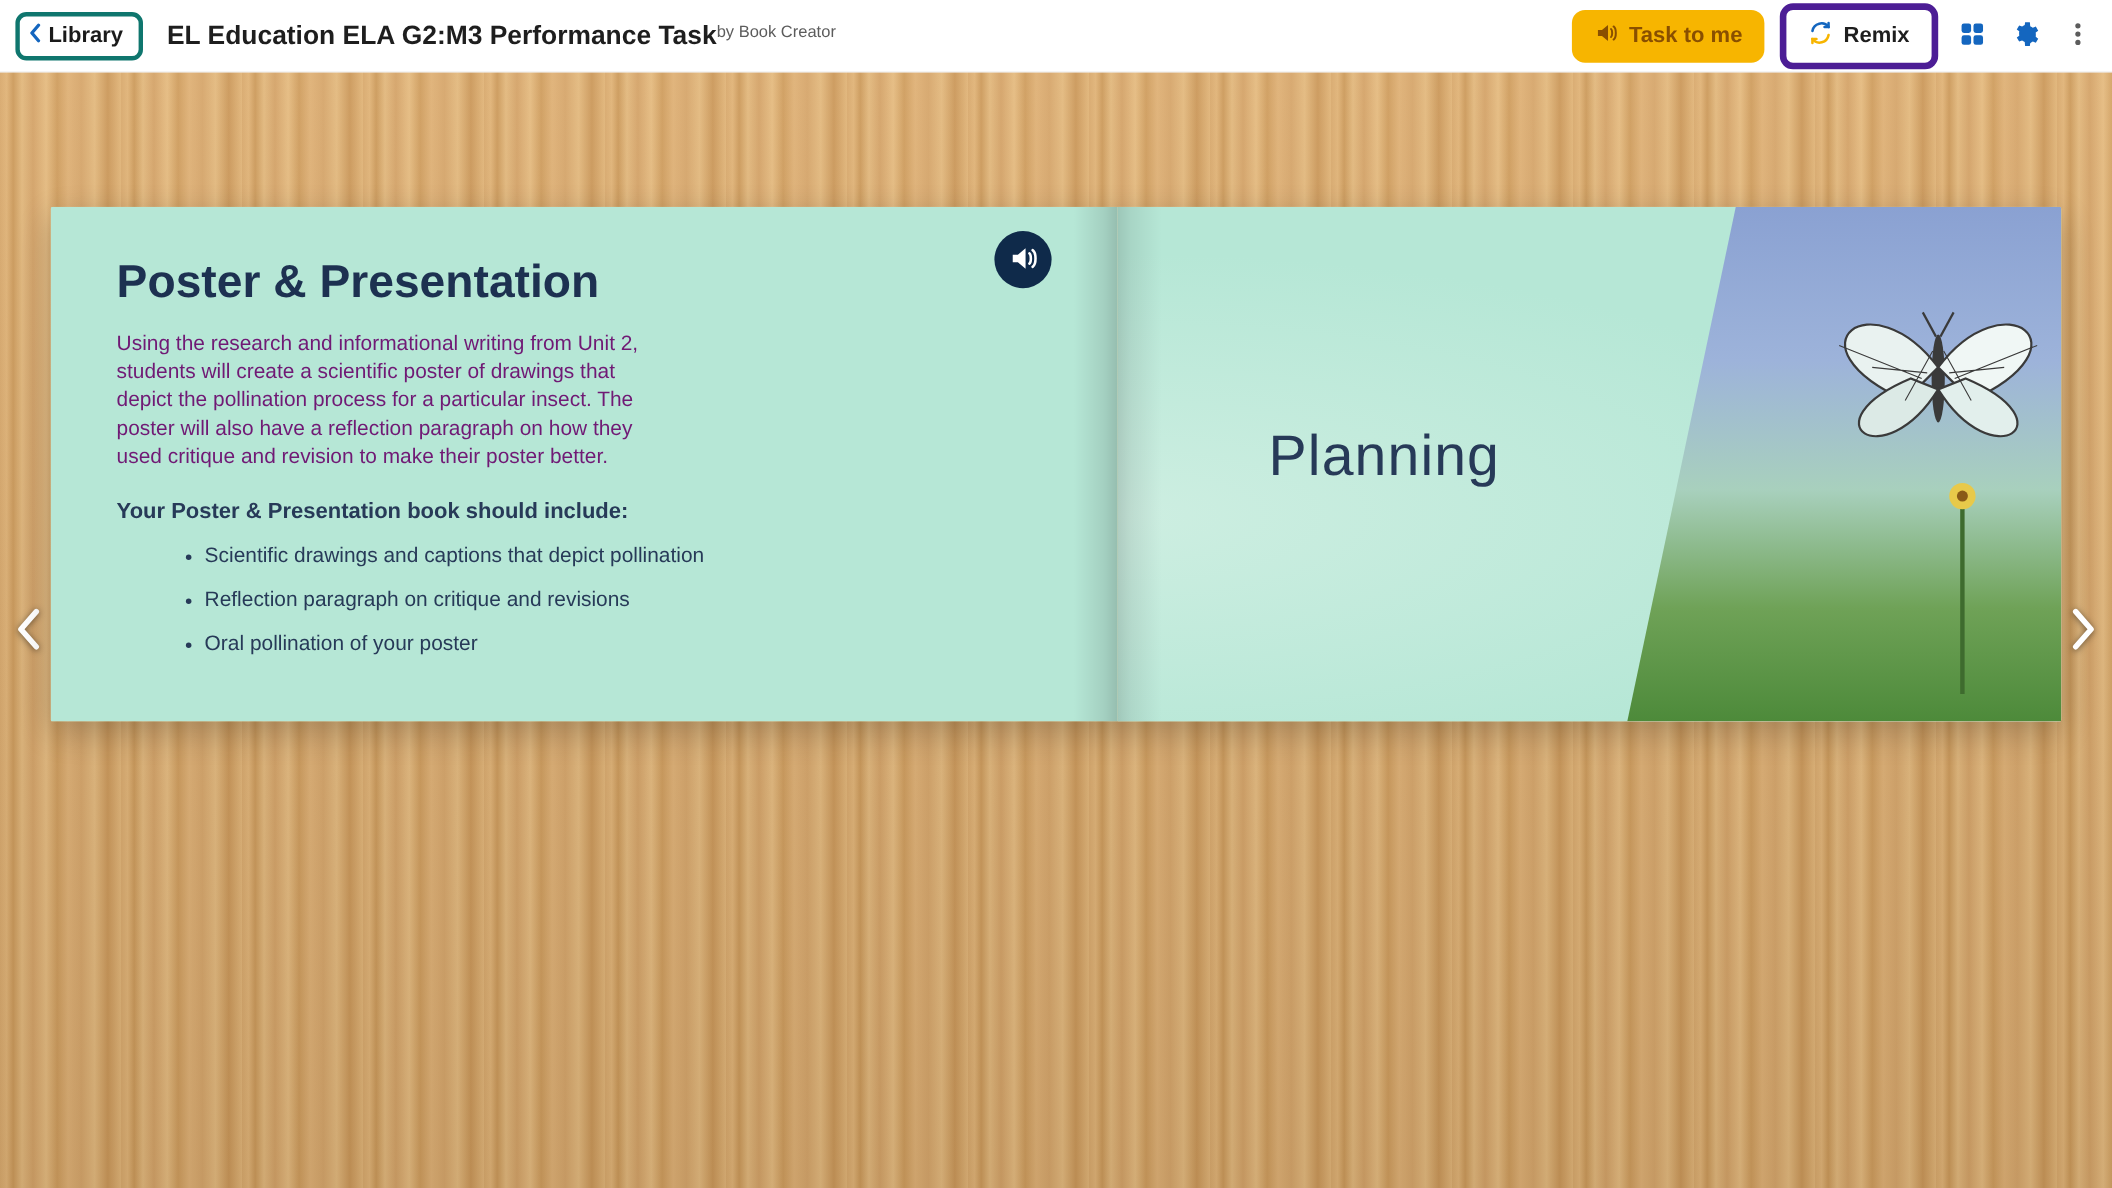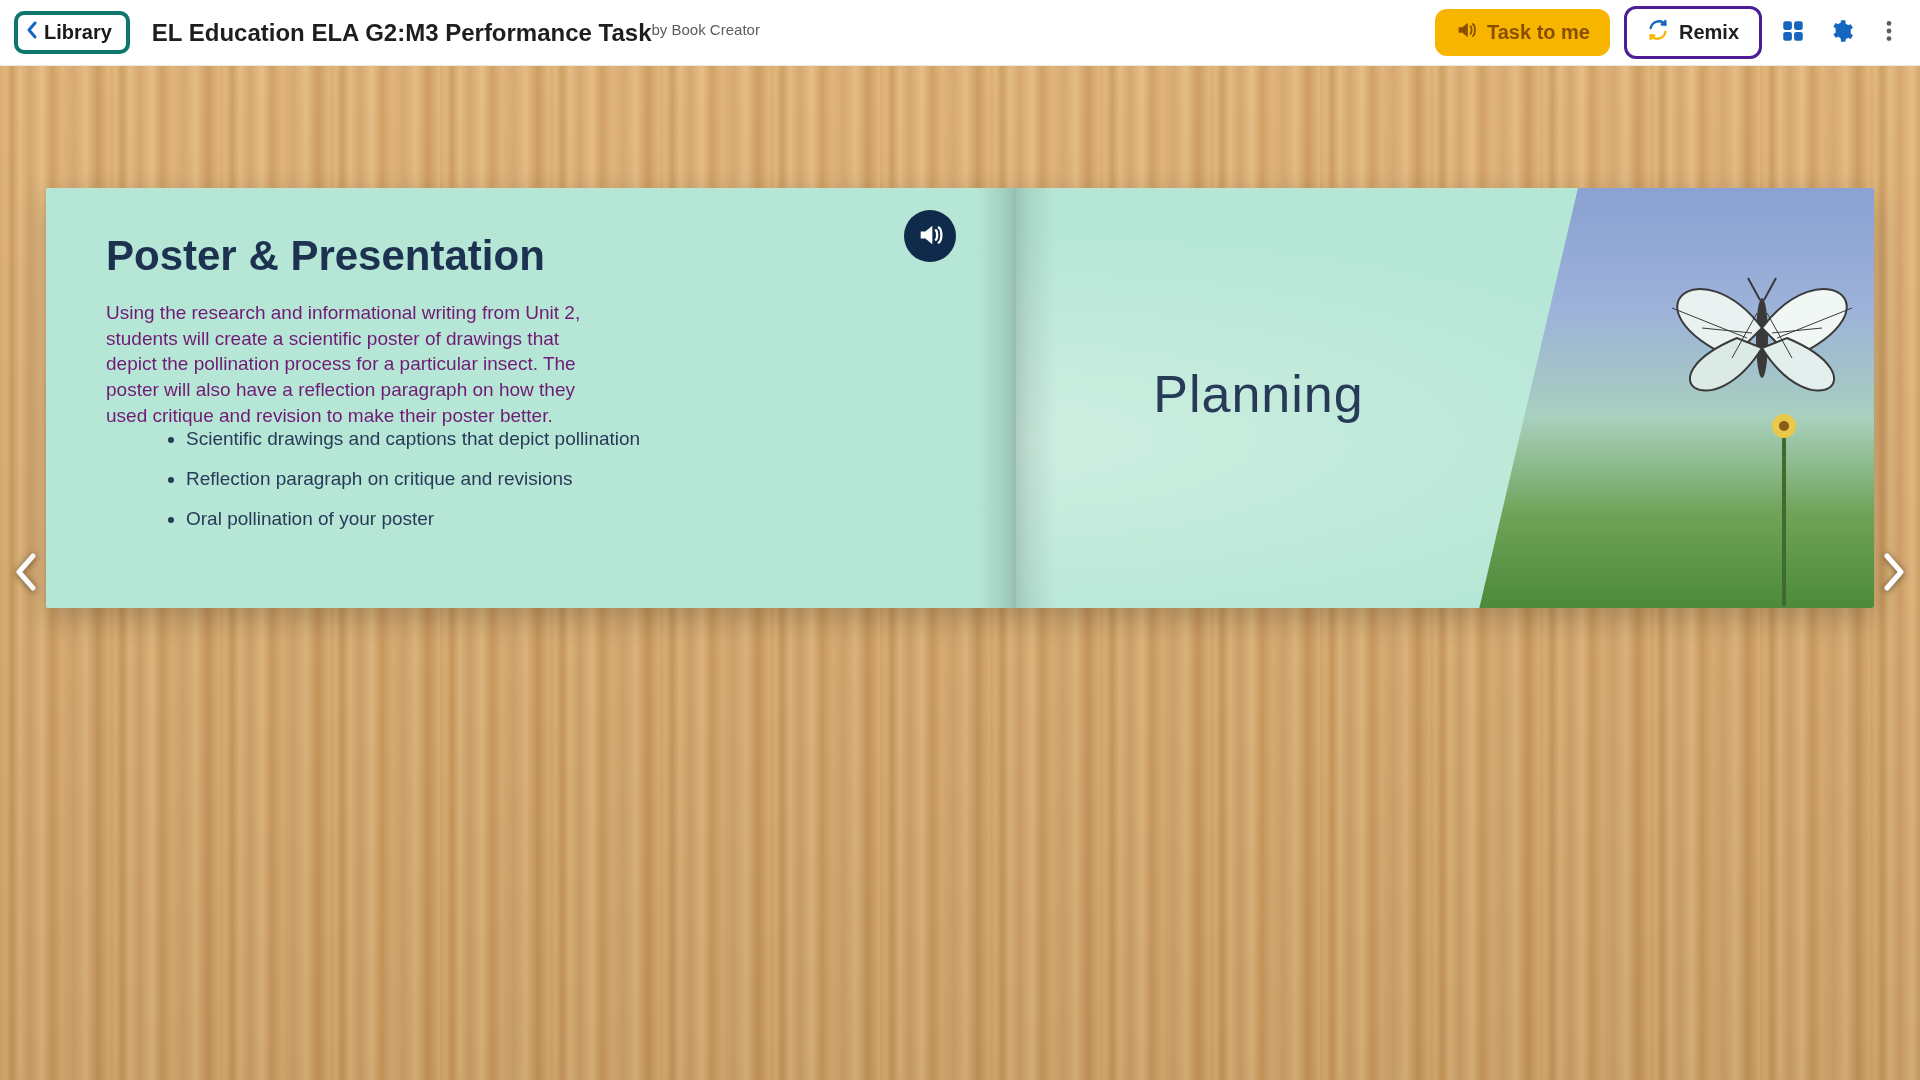--- a/index.html
+++ b/index.html
@@ -22,21 +22,21 @@
   .author-text { font-size: 15px; color: #5c5c5c; margin-top: 2px; }
   .spacer { flex: 1; }
   .readtome-btn {
     display: inline-flex; align-items: center; gap: 10px; padding: 10px 20px;
     background: #f7b500; border: none; border-radius: 12px; cursor: pointer;
     font-size: 20px; font-weight: 800; color: #894f00;
   }
   .readtome-btn svg { fill: #894f00; }
   .remix-btn {
     display: inline-flex; align-items: center; gap: 10px; padding: 10px 20px;
-    background: #fff; border: 3px solid #4c1d95; border-radius: 12px; cursor: pointer;
+    background: #fff; border: 6px solid #4c1d95; border-radius: 12px; cursor: pointer;
     font-size: 20px; font-weight: 800; color: #1e1e1e;
   }
   .icon-btn {
     width: 34px; height: 34px; border: none; background: transparent; cursor: pointer;
     display: inline-flex; align-items: center; justify-content: center; color: #1466bf;
   }
 
   
   .stage {
     position: relative; flex: 1; overflow: hidden;
@@ -47,21 +47,21 @@
         #cb985a 98px, #e1b579 110px
       );
   }
   .stage::before {
     content: ""; position: absolute; inset: 0;
     background: linear-gradient(180deg, rgba(255,255,255,0.05), rgba(0,0,0,0.08));
     pointer-events: none;
   }
 
   .book {
-    position: absolute; left: 46px; right: 46px; top: 122px; height: 420px;
+    position: absolute; left: 46px; right: 46px; top: 122px; height: 468px;
     display: flex; box-shadow: 0 10px 30px rgba(0,0,0,0.2);
     border-radius: 2px; overflow: hidden;
   }
   .page { flex: 1; position: relative; background: #B6E7D6; }
   .page-left { padding: 44px 52px 44px 60px; }
   .spine-shadow {
     position: absolute; top: 0; bottom: 0; width: 40px; pointer-events: none;
   }
   .page-left .spine-shadow { right: 0;
     background: linear-gradient(90deg, rgba(0,0,0,0) 0%, rgba(0,0,0,0.10) 70%, rgba(0,0,0,0.18) 100%);
@@ -201,20 +201,21 @@
           <polyline points="22,6 8,22 22,38"></polyline>
         </svg>
     </span>
   </button>
 
   <div class="book">
 
     <div class="page page-left">
       <h1>Poster &amp; Presentation</h1>
       <p class="body-text">Using the research and informational writing from Unit 2, students will create a scientific poster of drawings that depict the pollination process for a particular insect. The poster will also have a reflection paragraph on how they used critique and revision to make their poster better.</p>
+      <p class="sub-head">Your Poster &amp; Presentation book should include:</p>
       <ul>
         <li>Scientific drawings and captions that depict pollination</li>
         <li>Reflection paragraph on critique and revisions</li>
         <li>Oral pollination of your poster</li>
       </ul>
 
       <button class="audio-btn">
         <span>
           <svg width="28" height="28" viewBox="0 0 24 24" fill="#ffffff">
               <path d="M4 9v6h4l6 5V4L8 9H4z"></path>

